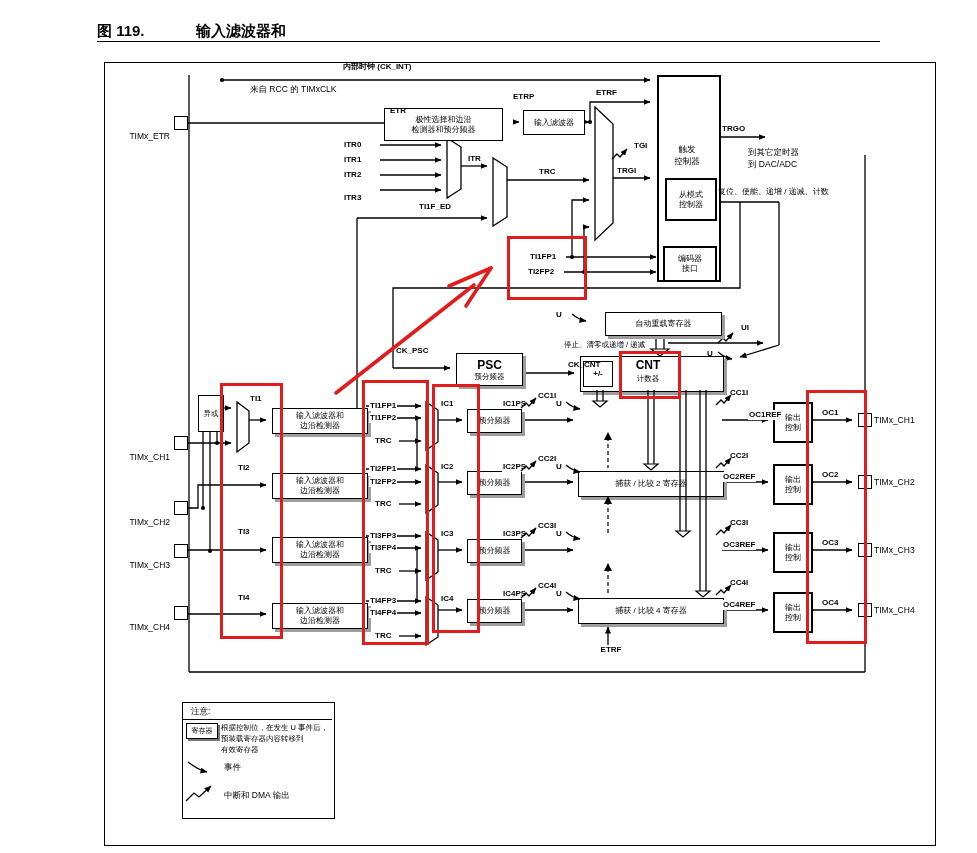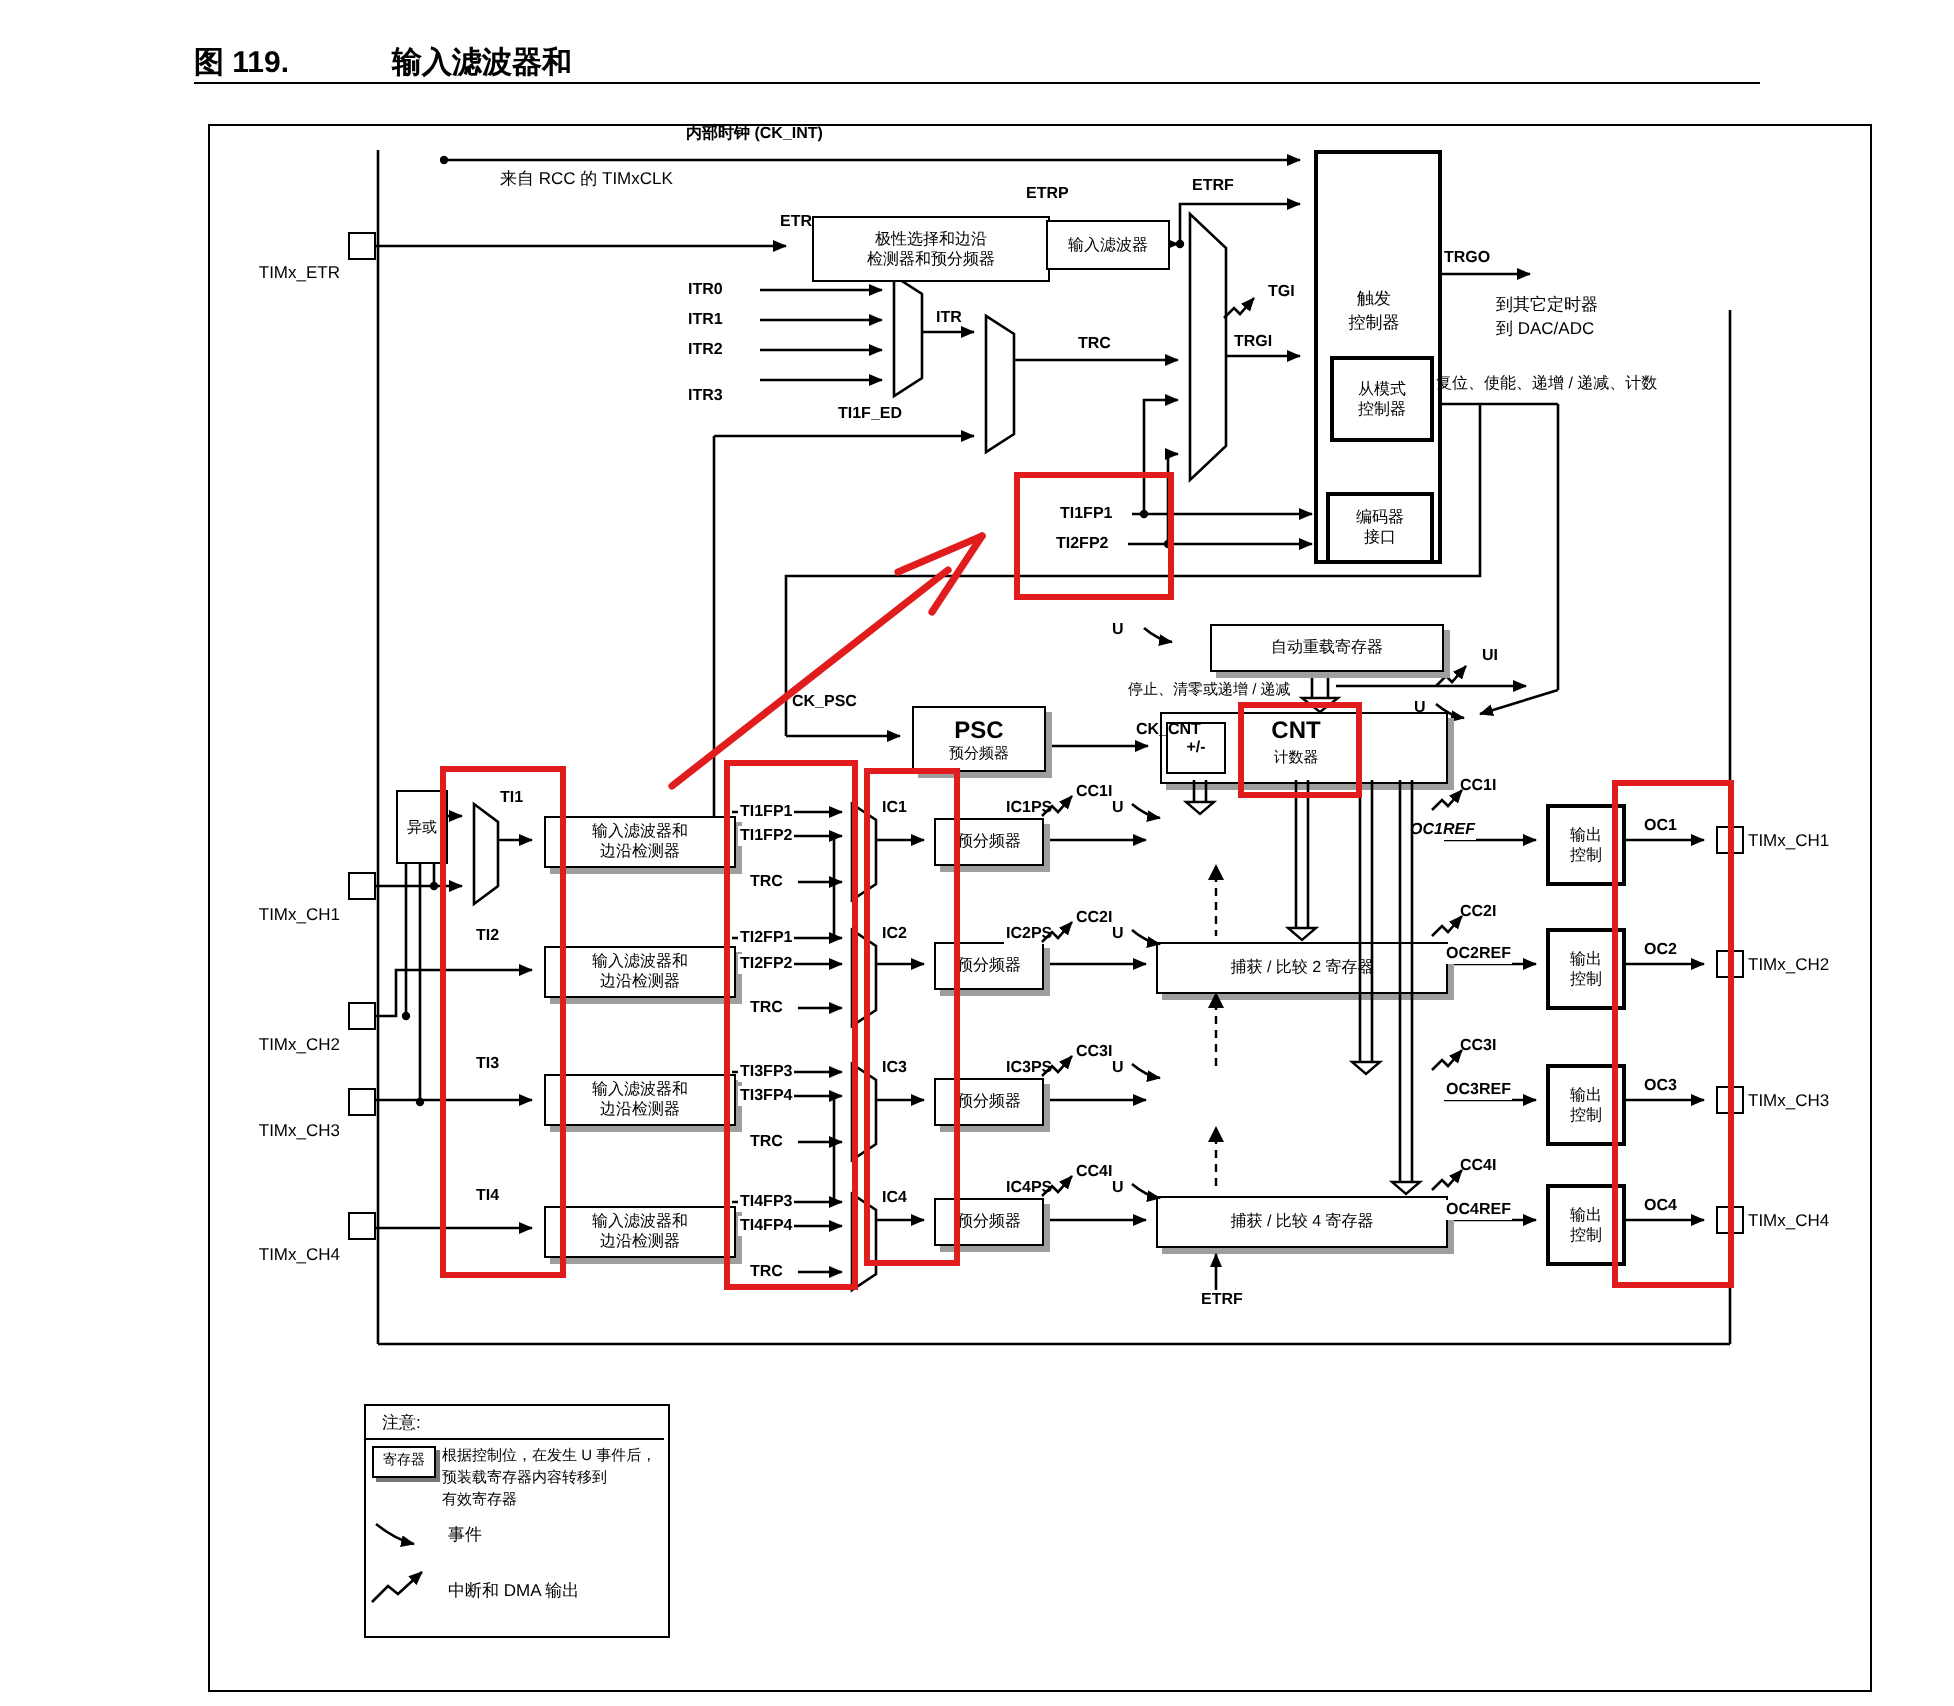--- a/index.html
+++ b/index.html
@@ -142,21 +142,21 @@
       <path d="M809,610 H852" class="w"></path>
     </svg>
 
   <div class="lbl" style="left:343px;top:62px;">内部时钟 (CK_INT)</div>
   <div class="cn" style="left:250px;top:84px;">来自 RCC 的 TIMxCLK</div>
 
   <div class="cn r" style="left:112px;top:117px;width:58px;">TIMx_ETR</div>
   <div class="pin" style="left:174px;top:116px;"></div>
   <div class="lbl" style="left:342px;top:106px;padding-left:48px;">ETR</div>
 
-  <div class="box" style="left:406px;top:108px;width:117px;height:31px;">
+  <div class="box" style="left:384px;top:108px;width:117px;height:31px;">
     <span>极性选择和边沿</span>
     <span>检测器和预分频器</span>
   </div>
   <div class="lbl" style="left:513px;top:92px;">ETRP</div>
   <div class="box" style="left:523px;top:110px;width:60px;height:23px;">
     <span>输入滤波器</span>
   </div>
   <div class="lbl" style="left:596px;top:88px;">ETRF</div>
 
   <div class="lbl" style="left:344px;top:140px;">ITR0</div>
@@ -285,21 +285,21 @@
     <div class="lbl bg" style="left:369px;top:413px;">TI1FP2</div>
     <div class="lbl bg" style="left:374px;top:436px;">TRC</div>
     <div class="lbl" style="left:441px;top:399px;">IC1</div>
     <div class="box shadow" style="left:467px;top:409px;width:53px;height:22px;">
       <span>预分频器</span>
     </div>
     <div class="lbl bg" style="left:502px;top:399px;">IC1PS</div>
     <div class="lbl" style="left:538px;top:391px;">CC1I</div>
     <div class="lbl" style="left:556px;top:399px;">U</div>
     <div class="lbl" style="left:730px;top:388px;">CC1I</div>
-    <div class="lbl bg" style="left:704px;top:410px;font-style:italic;">OC1REF</div>
+    <div class="lbl bg" style="left:748px;top:410px;">OC1REF</div>
     <div class="box thick" style="left:773px;top:402px;width:36px;height:37px;">
       <span>输出</span>
       <span>控制</span>
     </div>
     <div class="lbl" style="left:822px;top:408px;">OC1</div>
     <div class="pin" style="left:858px;top:413px;"></div>
     <div class="cn" style="left:874px;top:415px;">TIMx_CH1</div>
     <div class="cn r" style="left:112px;top:503px;width:58px;">TIMx_CH2</div>
     <div class="pin" style="left:174px;top:501px;"></div>
     <div class="lbl" style="left:238px;top:463px;">TI2</div>

